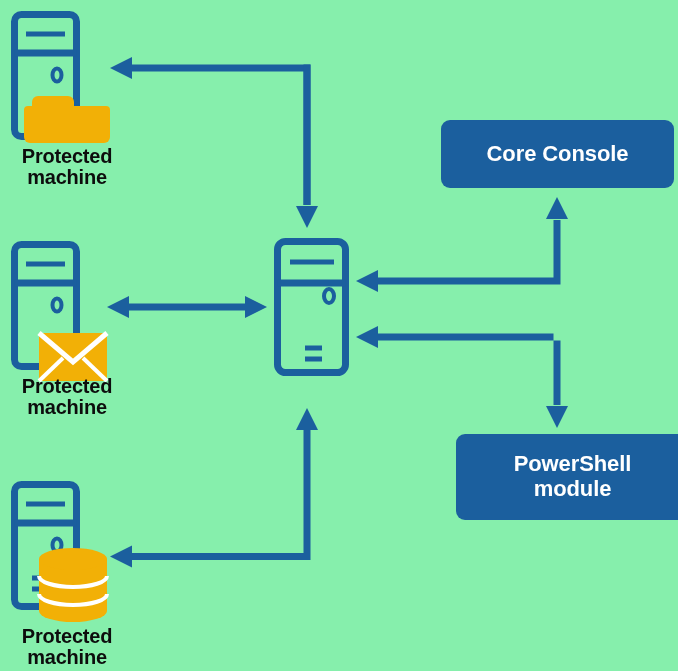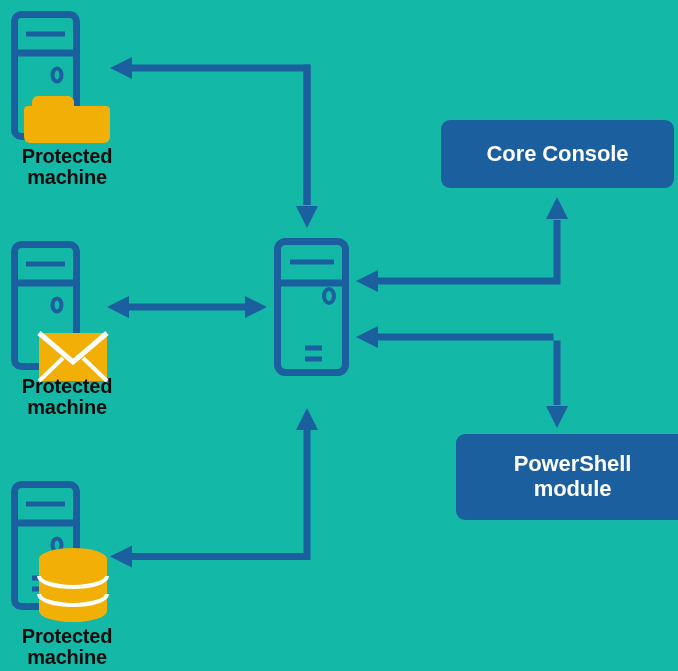--- a/index.html
+++ b/index.html
@@ -1,17 +1,17 @@
 <!DOCTYPE html>
 <html><head>
 <meta charset="utf-8">
 <style>
   html,body{margin:0;padding:0;background:#ffffff;}
   body{width:678px;height:671px;font-family:"Liberation Sans",sans-serif;}
-  #diagram{position:relative;width:678px;height:671px;overflow:hidden;background:#14b8a6;}
+  #diagram{position:relative;width:678px;height:671px;overflow:hidden;background:#86efac;}
   #canvas{position:absolute;left:0;top:0;width:678px;height:671px;}
 
   .node-label{
     position:absolute;
     color:#0d0d0d;
     font-family:"Liberation Sans",sans-serif;
     text-align:center;
     line-height:1.06;
     white-space:pre;
   }

